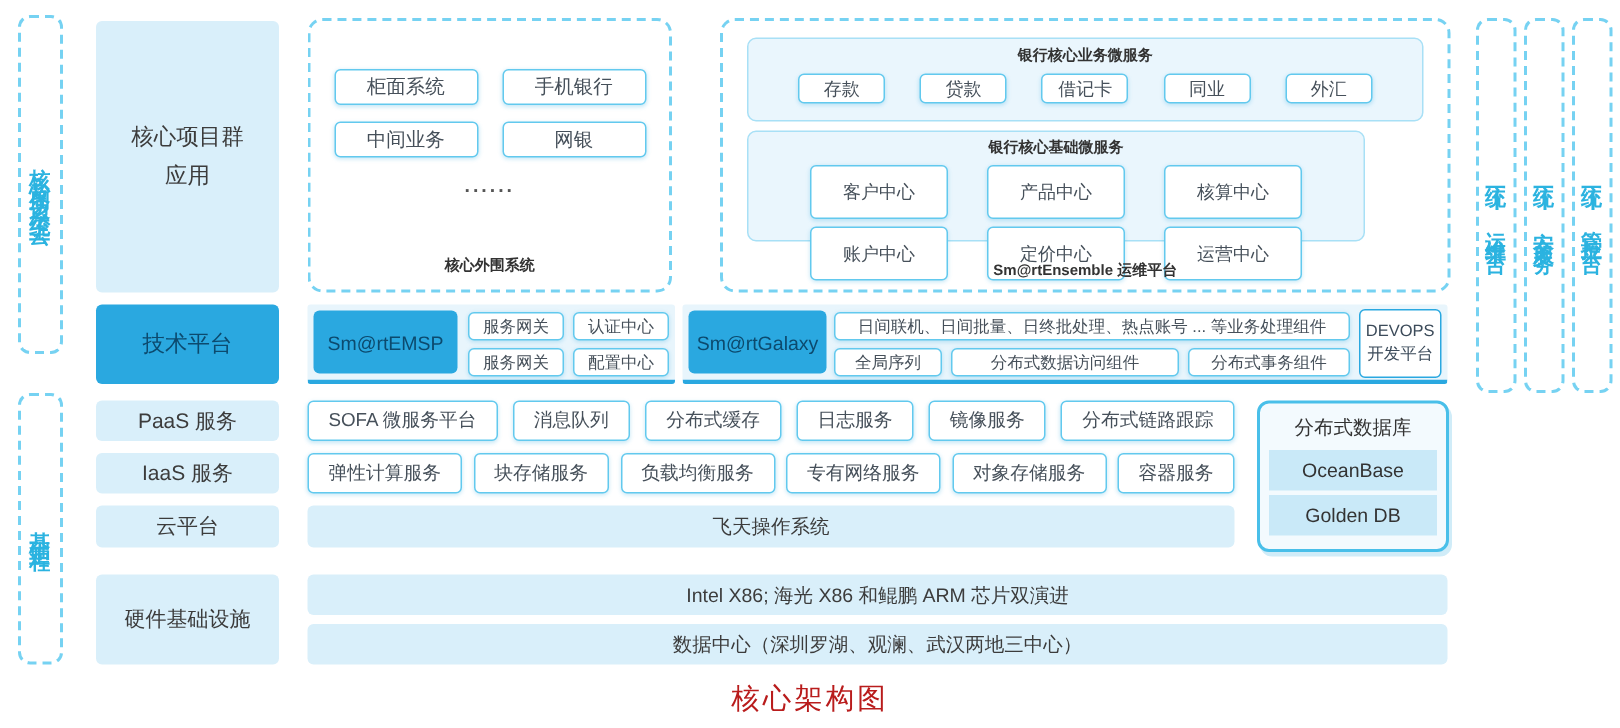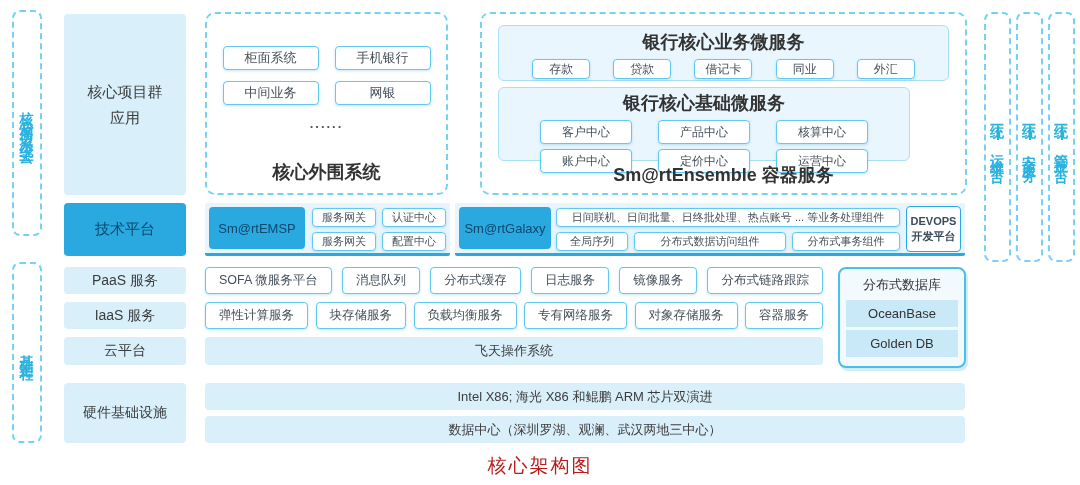--- a/index.html
+++ b/index.html
@@ -19,37 +19,37 @@
           text-align:center; color:#3c3c3c; }
   .solid { background:#2AA8E0; border-radius:4px; display:flex; align-items:center; justify-content:center;
            color:#0c4a6e; text-align:center; }
 
   
   .btn { background:#fff; border:1px solid #62C9EE; border-radius:4px; display:flex; align-items:center;
          justify-content:center; color:#46505a; box-shadow:0 1px 3px rgba(42,168,224,.28); white-space:nowrap; }
   .btn-lg { min-width:96px; height:24px; font-size:13px; padding:0 10px; }
   .btn-md { height:27px; font-size:12.5px; padding:0 13px; }
   .btn-sm { min-width:58px; height:20px; font-size:12px; padding:0 8px; }
-  .btn-base { min-width:92px; height:24px; font-size:12px; padding:0 8px; }
+  .btn-base { min-width:92px; height:36px; font-size:12px; padding:0 8px; }
   .btn-xs { height:19px; font-size:11px; padding:0 0; position:absolute; }
 
   .dashed { position:absolute; border:2px dashed #76D2F2; border-radius:10px; }
   .group { background:#EAF6FD; border:1px solid #A8E0F6; border-radius:6px; }
   .strip { position:absolute; background:#E8F5FC; border-bottom:3px solid #2AA8E0; border-radius:2px; }
-  .panel-label { font-weight:bold; color:#333; font-size:18px; text-align:center; }
+  .panel-label { font-weight:bold; color:#333; font-size:10px; text-align:center; }
 
   .prow { display:flex; justify-content:center; gap:16px; margin-bottom:11px;align-items:center; }
   .ellipsis { text-align:center; color:#555; font-weight:bold; letter-spacing:2px; font-size:13px; }
   .brow { display:flex; justify-content:space-evenly; margin-top:5px; }
   .grow { display:flex; justify-content:center; gap:26px; margin-top:5px; }
   .hrow { position:absolute; display:flex; justify-content:space-between; }
 
   .devops { position:absolute; background:#fff; border:1px solid #2AA8E0; border-radius:4px;
             display:flex; align-items:center; justify-content:center; text-align:center;
-            font-size:11px; font-weight:bold; color:#3c4b5a; padding:2px; line-height:1.35; }
+            font-size:11px; font-weight:normal; color:#3c4b5a; padding:2px; line-height:1.35; }
 
   .dbbox { position:absolute; border:2px solid #49BFE9; border-radius:8px; background:#F3FAFE;
            padding:4px 6px; display:flex; flex-direction:column; box-shadow:2px 3px 0 rgba(42,168,224,.22); }
   .db-title { text-align:center; font-size:13px; font-weight:normal; color:#333; height:24px; line-height:24px; }
   .db-item { background:#C9E9F8; border-radius:0; height:27px; display:flex; align-items:center;
              justify-content:center; font-size:13px; color:#333; margin-top:3px; }
 
   .caption { position:absolute; left:0; width:1080px; top:453px; text-align:center; font-size:19px;
              color:#b91c1c; letter-spacing:2px; }
 </style>
@@ -117,21 +117,21 @@
           <div class="btn btn-base">客户中心</div>
           <div class="btn btn-base">产品中心</div>
           <div class="btn btn-base">核算中心</div>
         </div>
         <div class="grow">
           <div class="btn btn-base">账户中心</div>
           <div class="btn btn-base">定价中心</div>
           <div class="btn btn-base">运营中心</div>
         </div>
       </div>
-      <div class="panel-label" style="margin-top:auto">Sm@rtEnsemble 容器服务</div>
+      <div class="panel-label" style="margin-top:auto">Sm@rtEnsemble 运维平台</div>
     </div>
   </div>
 
   <div class="strip" style="left:205px;top:203px;width:245px;height:53px">
     <div class="solid" style="position:absolute;left:4px;top:4px;width:96px;height:42px;font-size:13px">
       <span>Sm@rtEMSP</span>
     </div>
     <div class="btn btn-xs" style="left:107px;top:5px;width:64px">服务网关</div>
     <div class="btn btn-xs" style="left:177px;top:5px;width:64px">认证中心</div>
     <div class="btn btn-xs" style="left:107px;top:29px;width:64px">服务网关</div>

